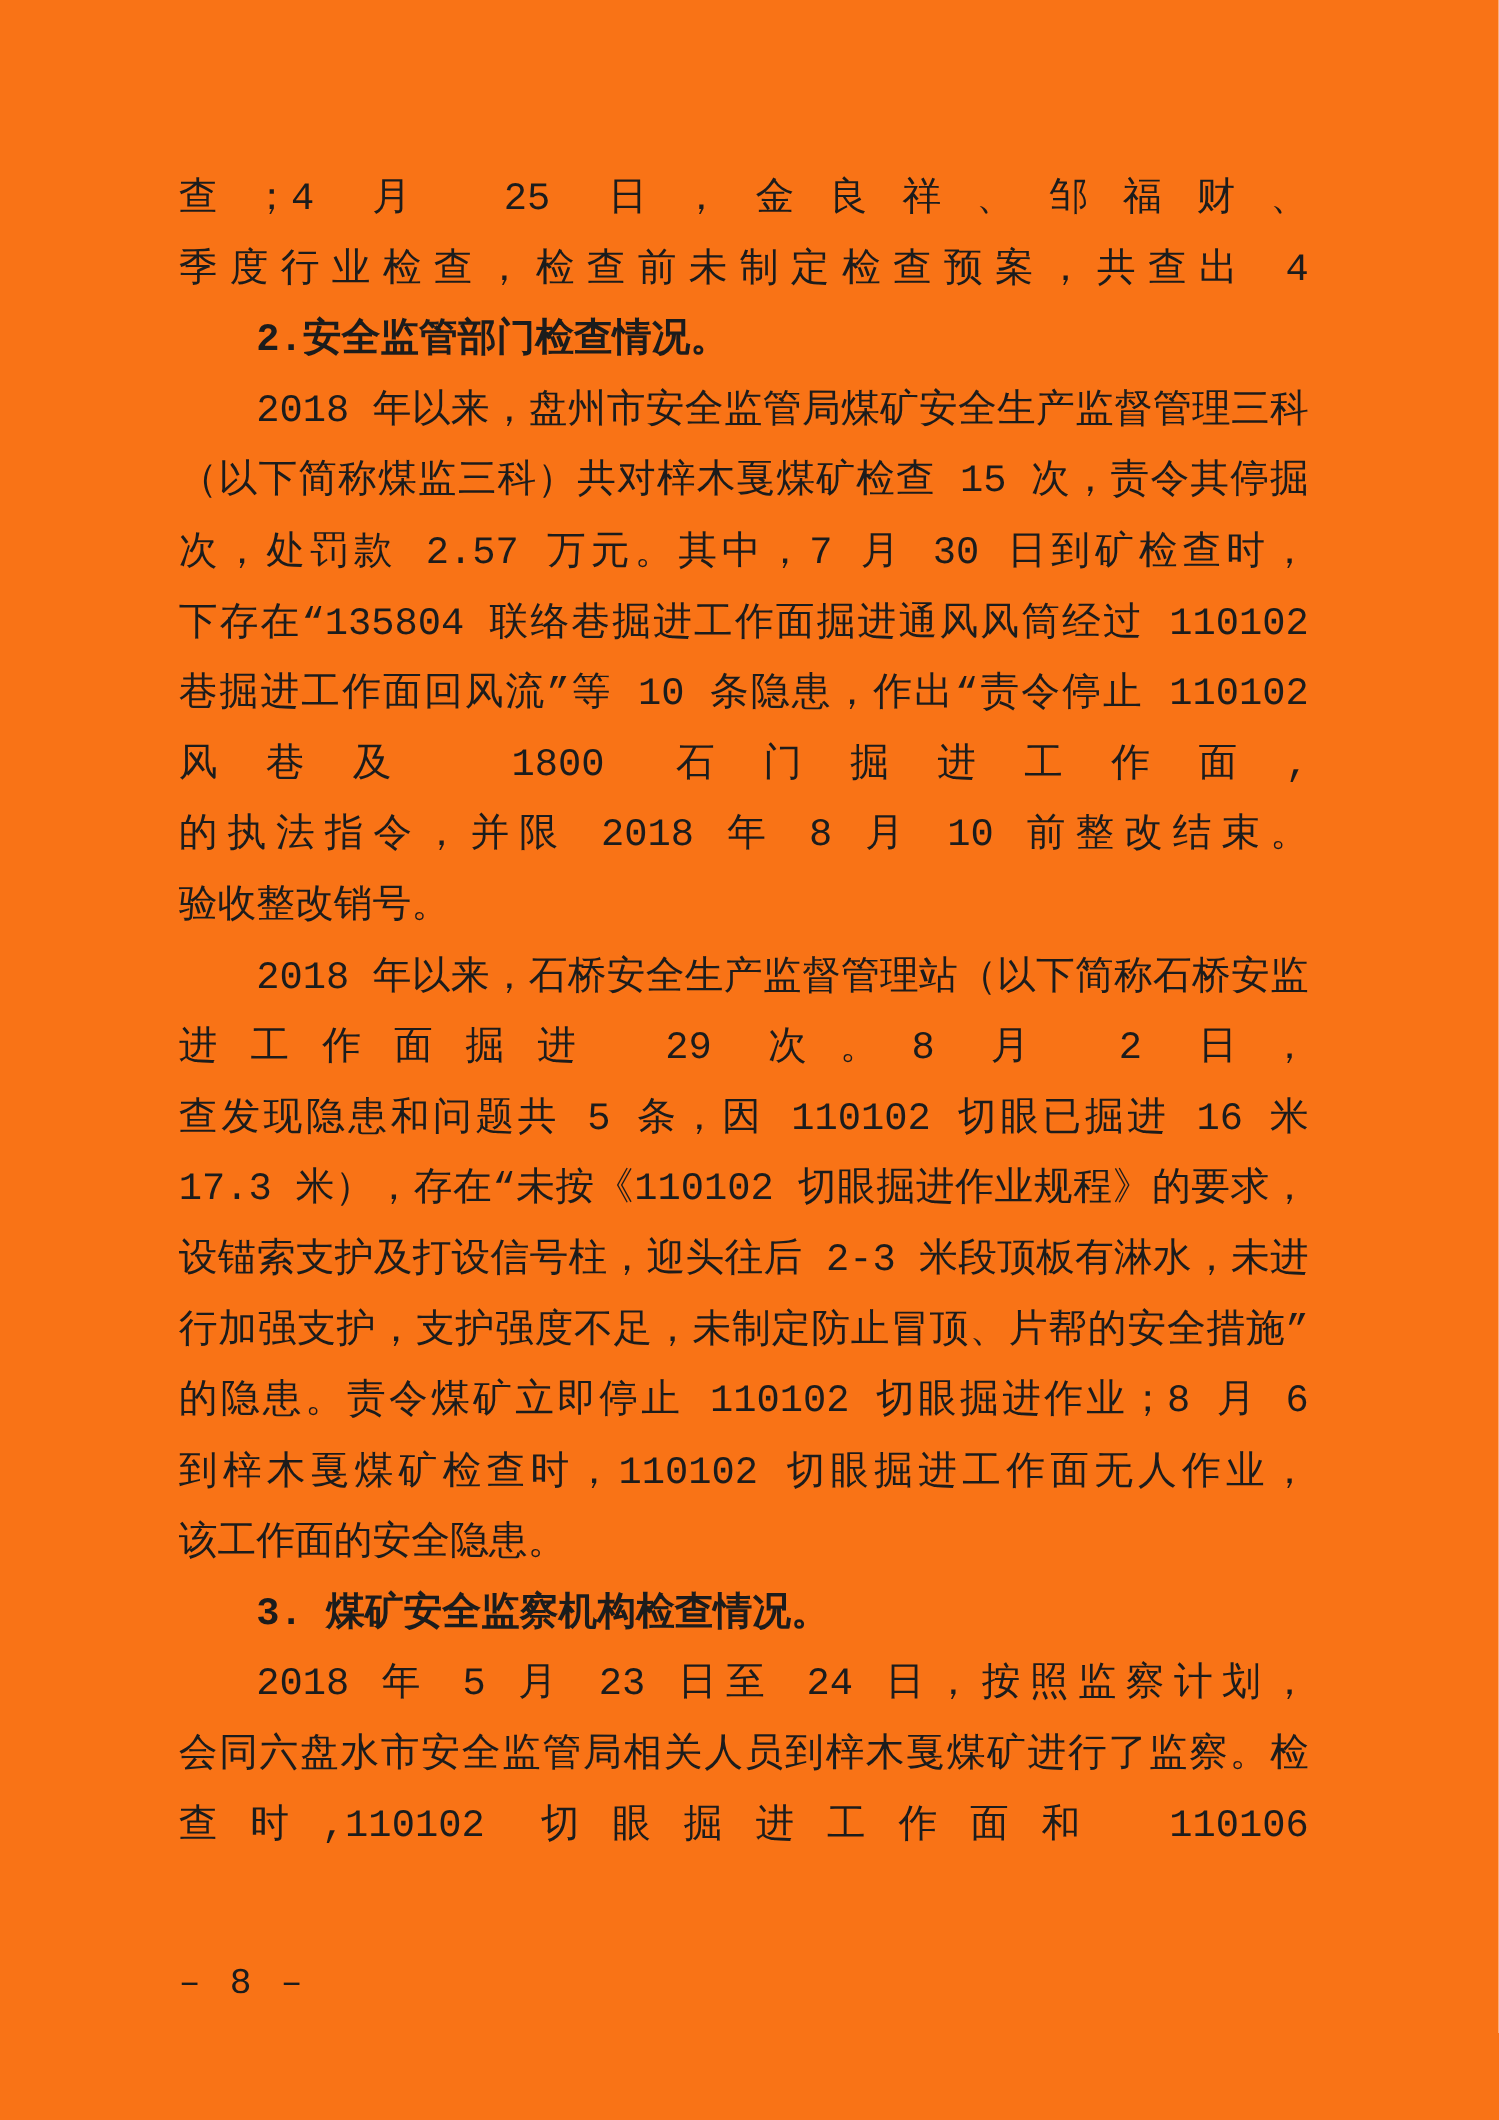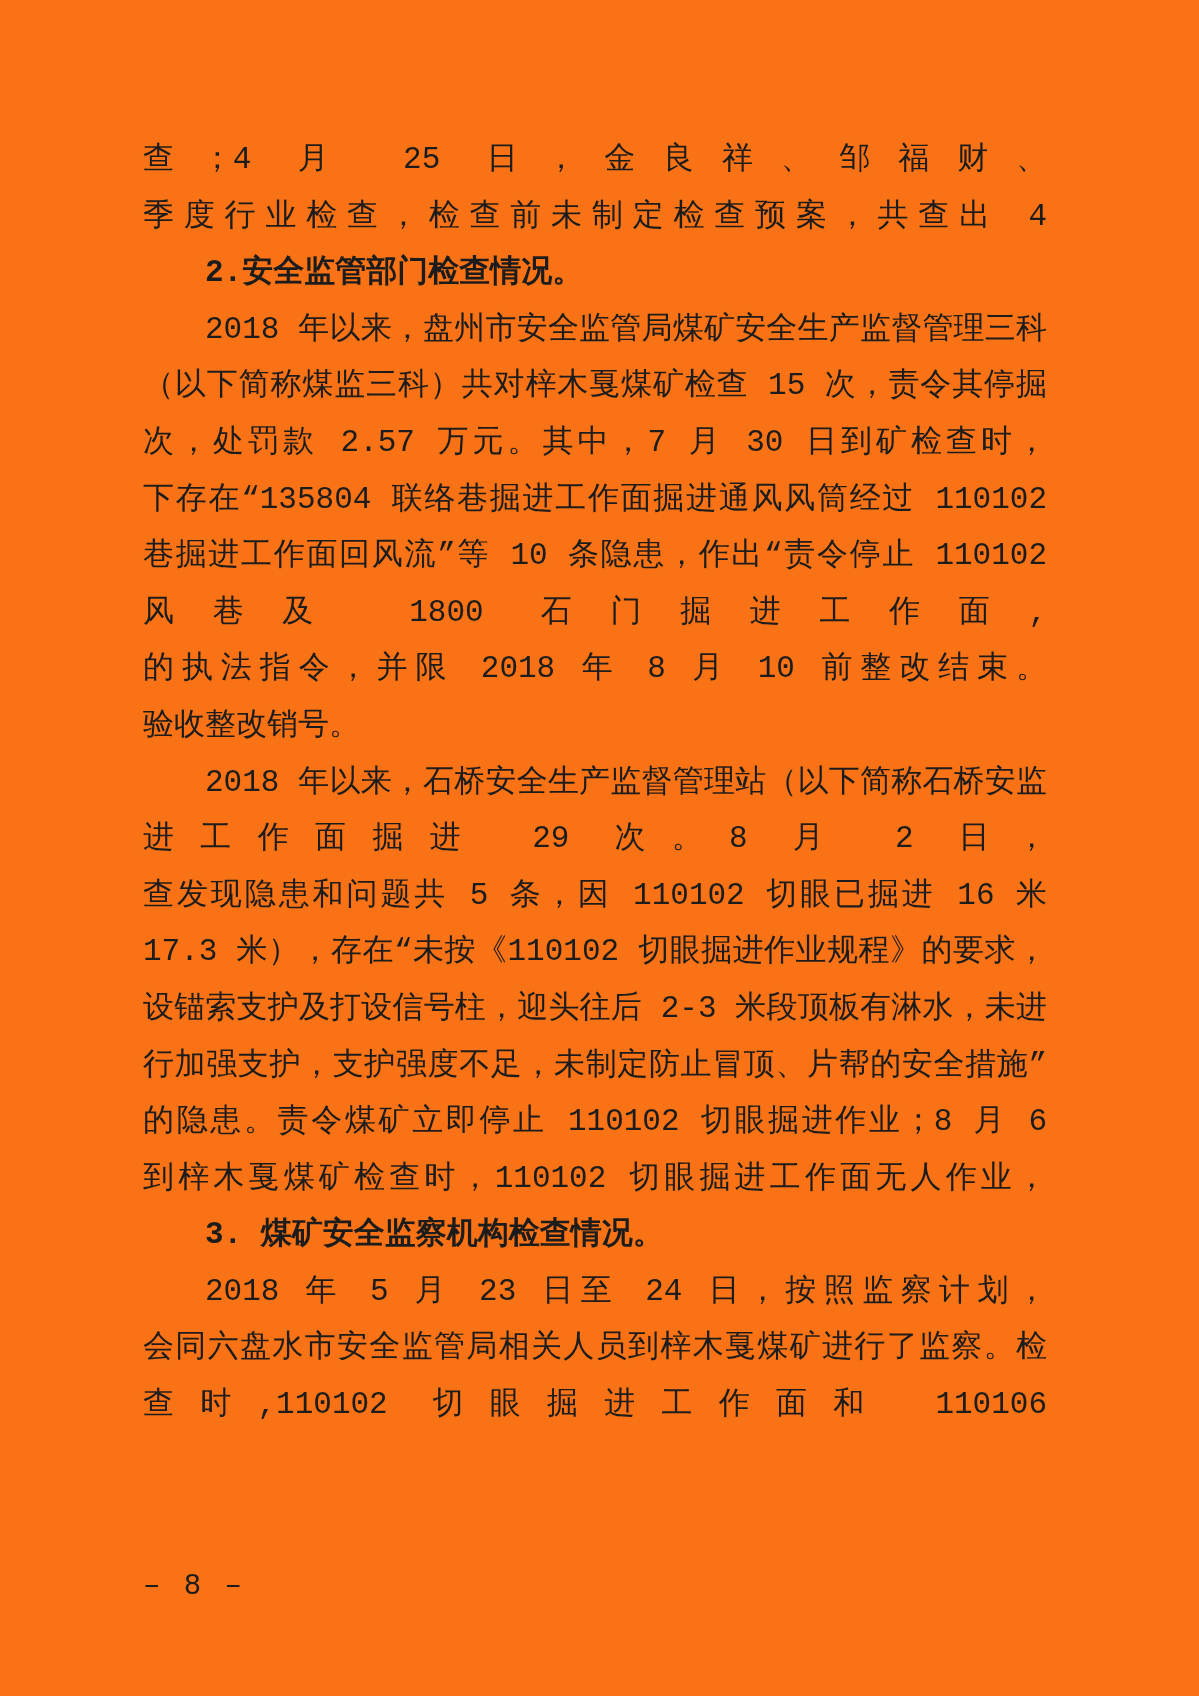--- a/index.html
+++ b/index.html
@@ -69,19 +69,20 @@
     <p class="ln j">的执法指令，并限 2018 年 8 月 10 前整改结束。至事故发生，未</p>
     <p class="ln">验收整改销号。</p>
     <p class="ln indent j">2018 年以来，石桥安全生产监督管理站（以下简称石桥安监</p>
     <p class="ln j">进工作面掘进 29 次。8 月 2 日，站长瞿家笔带队到梓木戛煤矿检</p>
     <p class="ln j">查发现隐患和问题共 5 条，因 110102 切眼已掘进 16 米（实际为</p>
     <p class="ln j">17.3 米），存在“未按《110102 切眼掘进作业规程》的要求，打</p>
     <p class="ln j">设锚索支护及打设信号柱，迎头往后 2-3 米段顶板有淋水，未进</p>
     <p class="ln j">行加强支护，支护强度不足，未制定防止冒顶、片帮的安全措施”</p>
     <p class="ln j">的隐患。责令煤矿立即停止 110102 切眼掘进作业；8 月 6 日上午</p>
     <p class="ln j">到梓木戛煤矿检查时，110102 切眼掘进工作面无人作业，未查出</p>
+    <p class="ln">该工作面的安全隐患。</p>
     <p class="ln heading indent">3. 煤矿安全监察机构检查情况。</p>
     <p class="ln indent j">2018 年 5 月 23 日至 24 日，按照监察计划，贵州煤矿安监局</p>
     <p class="ln j">会同六盘水市安全监管局相关人员到梓木戛煤矿进行了监察。检</p>
     <p class="ln j">查时,110102 切眼掘进工作面和 110106 联络巷掘进工作面均未开</p>
   </main>
   <div class="footer">– 8 –</div>
 </div>
 
 </body></html>

